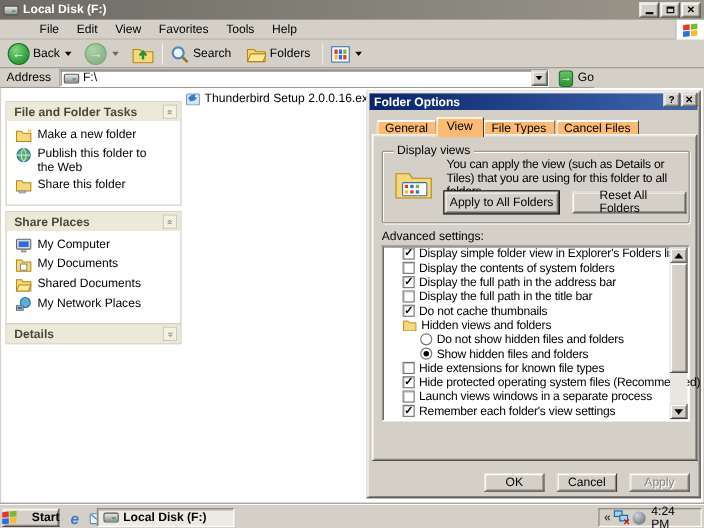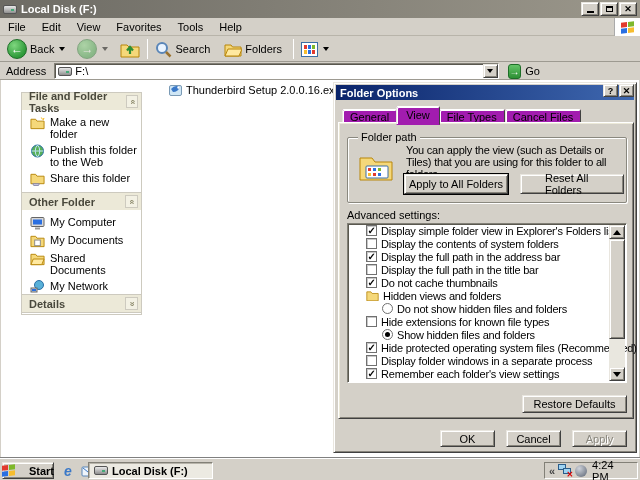--- a/index.html
+++ b/index.html
@@ -18,21 +18,21 @@
   .btn.default { outline:1px solid #000; }
   .btn.disabled { color:#8a877e; text-shadow:1px 1px 0 #fff; }
 
   
   .titlebar { position:absolute; left:0; top:0; width:640px; height:18px;
               background:linear-gradient(90deg,#6d6b64,#9b978b); color:#fff; font-weight:bold;
               display:flex; align-items:center; padding-left:3px; gap:4px; }
   .winbtns { position:absolute; right:3px; top:2px; display:flex; gap:1px; }
   .winbtn { width:18px; height:14px; font-size:9px; font-weight:bold; color:#000; }
   .menubar { position:absolute; left:0; top:18px; width:640px; height:18px; background:#d4d0c8;
-             border-bottom:1px solid #b8b4aa; display:flex; align-items:center; }
+             border-bottom:1px solid #b8b4aa; display:flex; align-items:center;padding-left:28px; }
   .menuitem { padding:2px 8px; }
   .menulogo { position:absolute; right:0; top:0; width:26px; height:18px; background:#fff;
               border-left:1px solid #aaa; display:flex; align-items:center; justify-content:center; }
   .toolbar { position:absolute; left:0; top:37px; width:640px; height:25px; background:#d4d0c8;
              border-bottom:1px solid #9d9a91; display:flex; align-items:center; }
   .tbtn { display:flex; align-items:center; gap:3px; padding:1px 3px; }
   .tsep { width:1px; height:20px; background:#9d9a91; border-right:1px solid #fff; margin:0 4px; }
   .caret { width:0; height:0; border-left:3px solid transparent; border-right:3px solid transparent;
            border-top:4px solid #000; margin-left:2px; }
   .circlebtn { width:20px; height:20px; border-radius:50%; display:flex; align-items:center; justify-content:center;
@@ -44,21 +44,21 @@
   .addrcombo { position:relative; width:536px; height:16px; margin-left:8px; background:#fff;
                display:flex; align-items:center; gap:3px; padding-left:3px; }
   .combobtn { position:absolute; right:0; top:0; width:15px; height:14px; }
   .gobtn { width:16px; height:15px; border-radius:3px; margin-left:9px;
            background:linear-gradient(#64c468,#2d8f34); border:1px solid #1d6e27;
            color:#fff; font-weight:bold; font-size:10px; display:flex; align-items:center; justify-content:center; }
 
   .content { position:absolute; left:1px; top:80px; width:638px; height:378px; background:#fff; }
 
   
-  .pane { position:absolute; left:20px; width:121px; background:#fff; border:1px solid #cdcabf; }
+  .pane { position:absolute; left:4px; width:160px; background:#fff; border:1px solid #cdcabf; }
   .panehdr { height:17px; background:#ece9d8; display:flex; align-items:center; justify-content:space-between;
              padding:0 3px 0 7px; font-weight:bold; color:#49483c; }
   .chev { width:13px; height:13px; background:#f3f1e4; border:1px solid #cdcabf; color:#8a8768;
           display:flex; align-items:center; justify-content:center; font-weight:bold; font-size:9px; }
   .chev span { display:inline-block; transform:rotate(90deg); }
   .chev.down span { transform:rotate(-90deg); }
   .panebody { padding:6px 4px 6px 8px; }
   .panelink { display:flex; gap:5px; margin-bottom:4px; align-items:flex-start; }
   .panelink .lbl { width:108px; line-height:12px; }
   .picon { width:15px; height:14px; flex:none; }
@@ -68,21 +68,21 @@
   
   .dialog { position:absolute; left:333px; top:82px; width:304px; height:371px; background:#d4d0c8;
             border:1px solid; border-color:#e9e6df #404040 #404040 #e9e6df;
             box-shadow: inset 1px 1px 0 #fff, inset -1px -1px 0 #87847b; }
   .dlgtitle { position:absolute; left:2px; top:2px; width:298px; height:15px;
               background:linear-gradient(90deg,#0a246a,#3f68b0); color:#fff; font-weight:bold;
               display:flex; align-items:center; padding-left:4px; }
   .dlgbtns { position:absolute; right:2px; top:1px; display:flex; gap:1px; }
   .dlgbtn { width:15px; height:13px; font-size:9px; font-weight:bold; }
   .tabs { position:absolute; left:8px; top:23px; display:flex; align-items:flex-end; }
-  .tab { height:16px; padding:0 7px; background:#a21caf; border:1px solid; border-color:#fff #404040 transparent #e9e6df;
+  .tab { height:16px; padding:0 7px; background:#fdba74; border:1px solid; border-color:#fff #404040 transparent #e9e6df;
          box-shadow: inset 1px 1px 0 #fff; border-radius:2px 2px 0 0; display:flex; align-items:center; }
   .tab.active { height:19px; position:relative; z-index:3; margin:0 -1px; padding:0 9px 2px 9px; }
   .tabpage { position:absolute; left:4px; top:39px; width:296px; height:297px; background:#d4d0c8;
              border:1px solid; border-color:#fff #404040 #404040 #fff;
              box-shadow: inset 1px 1px 0 #ece9d8, inset -1px -1px 0 #87847b; z-index:2; }
   .groupbox { position:absolute; left:8px; top:14px; width:280px; height:66px;
               border:1px solid #8a887f; box-shadow:inset 1px 1px 0 #fff, 1px 1px 0 #fff; border-radius:2px; }
   .grouplegend { position:absolute; left:10px; top:-7px; background:#d4d0c8; padding:0 3px; }
   .groupdesc { position:absolute; left:58px; top:6px; width:224px; line-height:12px; letter-spacing:-0.2px; }
   .gbtn { position:absolute; top:36px; width:104px; height:20px; }
@@ -266,21 +266,21 @@
             <path d="M1 2 h5 l1.5 2 H15 v8 H1 z" fill="#f5d87a" stroke="#b8860b"></path>
             <path d="M3 12 h7 l-1 2 H4 z" fill="#cfcfe8" stroke="#8888aa"></path>
           </svg>
           <span class="lbl">Share this folder</span>
         </div>
       </div>
     </div>
 
     <div class="pane" style="top:112px;">
       <div class="panehdr">
-        <span>Other Folder</span>
+        <span>Share Places</span>
         <span class="chev">
             <span>«</span>
           </span>
       </div>
       <div class="panebody">
         <div class="panelink">
           <svg class="picon" viewBox="0 0 15 13">
             <rect x="1" y="1" width="13" height="9" rx="1" fill="#d8d8d8" stroke="#666"></rect>
             <rect x="3" y="3" width="9" height="5" fill="#2a6fe1"></rect>
             <rect x="5" y="11" width="5" height="2" fill="#999"></rect>
@@ -333,21 +333,21 @@
 
     <div class="tabs">
       <span class="tab">General</span>
       <span class="tab active">View</span>
       <span class="tab">File Types</span>
       <span class="tab">Cancel Files</span>
     </div>
 
     <div class="tabpage">
       <div class="groupbox">
-        <span class="grouplegend">Folder path</span>
+        <span class="grouplegend">Display views</span>
         <svg width="36" height="32" viewBox="0 0 36 32" style="position:absolute;left:10px;top:12px;">
           <path d="M2 8 h12 l3 4 h17 v18 H2 z" fill="#f5d87a" stroke="#b8860b"></path>
           <rect x="8" y="16" width="22" height="12" rx="1" fill="#fff" stroke="#3a6ea5"></rect>
           <rect x="10" y="18" width="3" height="3" fill="#e23a2e"></rect>
             <rect x="15" y="18" width="3" height="3" fill="#2a6fe1"></rect>
             <rect x="20" y="18" width="3" height="3" fill="#7eb82a"></rect>
           <rect x="10" y="23" width="3" height="3" fill="#f7bd2e"></rect>
             <rect x="15" y="23" width="3" height="3" fill="#e23a2e"></rect>
             <rect x="20" y="23" width="3" height="3" fill="#2a6fe1"></rect>
         </svg>
@@ -382,53 +382,52 @@
         <div class="lrow">
           <svg width="13" height="11" viewBox="0 0 16 13">
             <path d="M1 2 h5 l1.5 2 H15 v9 H1 z" fill="#f5d87a" stroke="#b8860b"></path>
           </svg>
           <span>Hidden views and folders</span>
         </div>
         <div class="lrow indent2">
           <span class="rb"></span>
           <span>Do not show hidden files and folders</span>
         </div>
-        <div class="lrow">
-          <span class="cb"></span>
-          <span>Hide extensions for known file types</span>
-        </div>
         <div class="lrow indent2">
           <span class="rb on"></span>
           <span>Show hidden files and folders</span>
         </div>
         <div class="lrow">
+          <span class="cb"></span>
+          <span>Hide extensions for known file types</span>
+        </div>
+        <div class="lrow">
           <span class="cb on"></span>
           <span>Hide protected operating system files (Recommended)</span>
         </div>
         <div class="lrow">
           <span class="cb"></span>
-          <span>Display folder windows in a separate process</span>
+          <span>Launch views windows in a separate process</span>
         </div>
         <div class="lrow">
           <span class="cb on"></span>
           <span>Remember each folder's view settings</span>
         </div>
 
         <div class="sbar">
           <div class="sb-btn btn" style="top:0;">
               <span class="tri-up"></span>
             </div>
           <div class="sb-thumb raised"></div>
           <div class="sb-btn btn" style="top:142px;">
               <span class="tri-dn"></span>
             </div>
         </div>
       </div>
 
-      <div class="btn restorebtn">Restore Defaults</div>
     </div>
 
     <div class="dlgbottom">
       <div class="btn">OK</div>
       <div class="btn">Cancel</div>
       <div class="btn disabled">Apply</div>
     </div>
   </div>
 
   <div class="taskbar">

